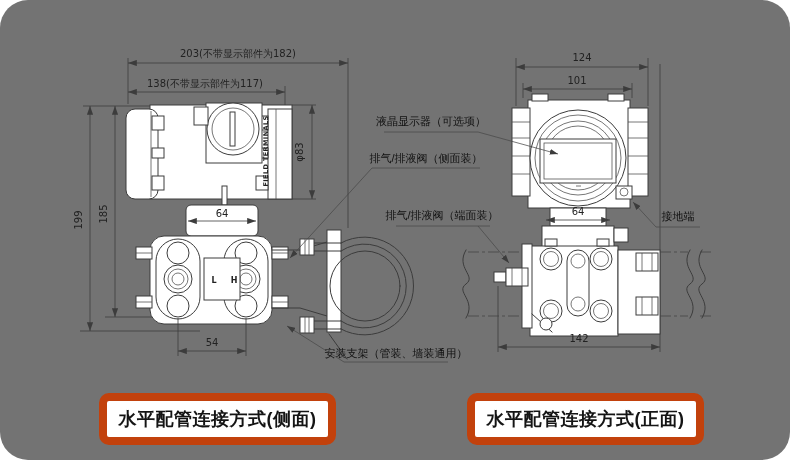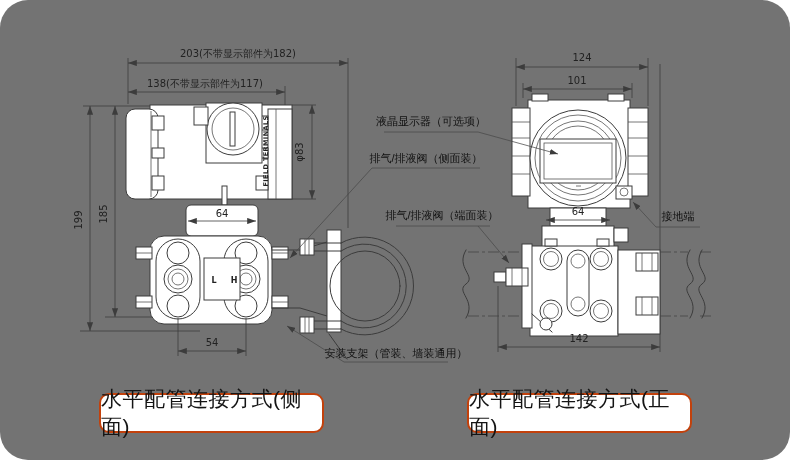--- a/index.html
+++ b/index.html
@@ -8,23 +8,23 @@
   svg text{user-select:none;}
   .ln   {stroke:#3c3c3c;stroke-width:1;fill:none;stroke-linecap:square;}
   .lw   {stroke:#3c3c3c;stroke-width:1;fill:#ffffff;}
   .thin {stroke:#4a4a4a;stroke-width:0.75;fill:none;}
   .dim  {stroke:#3c3c3c;stroke-width:0.8;fill:none;}
   .ph   {stroke:#4a4a4a;stroke-width:0.9;fill:none;stroke-dasharray:11 3 3 3;}
   .tdim {font:10px "DejaVu Sans",sans-serif;fill:#222222;}
   .tlbl {font:11px "Liberation Sans",sans-serif;fill:#111111;}
   .tft  {font:600 6.5px "DejaVu Sans",sans-serif;fill:#222222;letter-spacing:.4px;}
   .tph  {font:700 8px "DejaVu Sans",sans-serif;fill:#222222;}
-  .cap  {position:absolute;top:393px;height:36px;border:2px solid #c2410c;border-radius:10px;
+  .cap  {position:absolute;top:393px;height:36px;border:8px solid #c2410c;border-radius:10px;
          background:#ffffff;display:flex;align-items:center;justify-content:center;
-         font-size:21px;color:#141414;letter-spacing:.5px;}
+         font-size:18px;color:#141414;letter-spacing:.5px;font-weight:bold;}
   .cap-left {left:99px;width:221px;}
   .cap-right{left:467px;width:221px;justify-content:center;}
 </style>
 </head>
 <body>
 
 <div id="stage">
 
 <svg width="790" height="390" viewBox="0 0 790 390">
   <defs>

